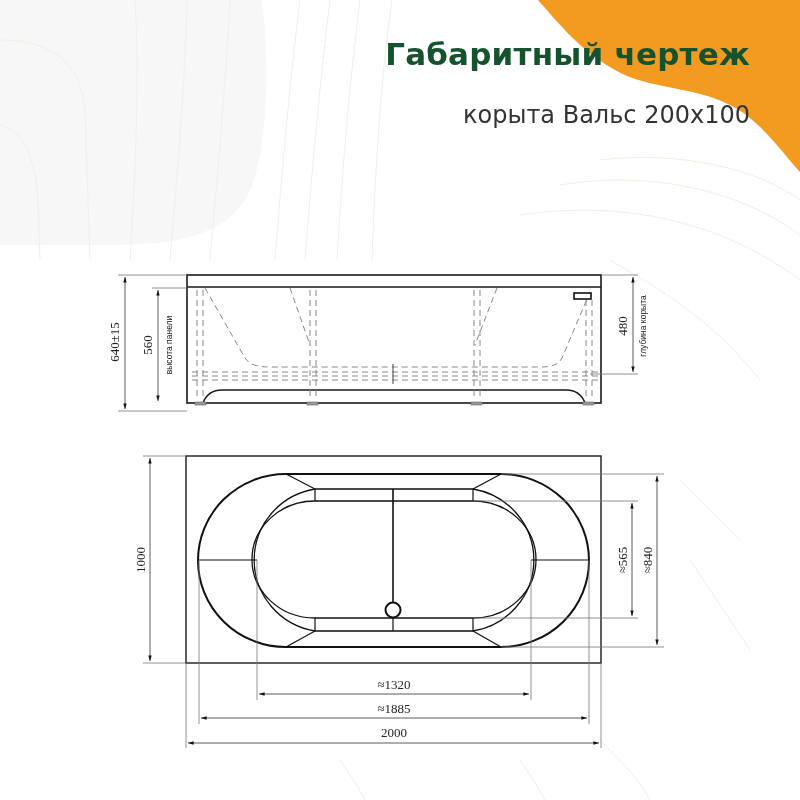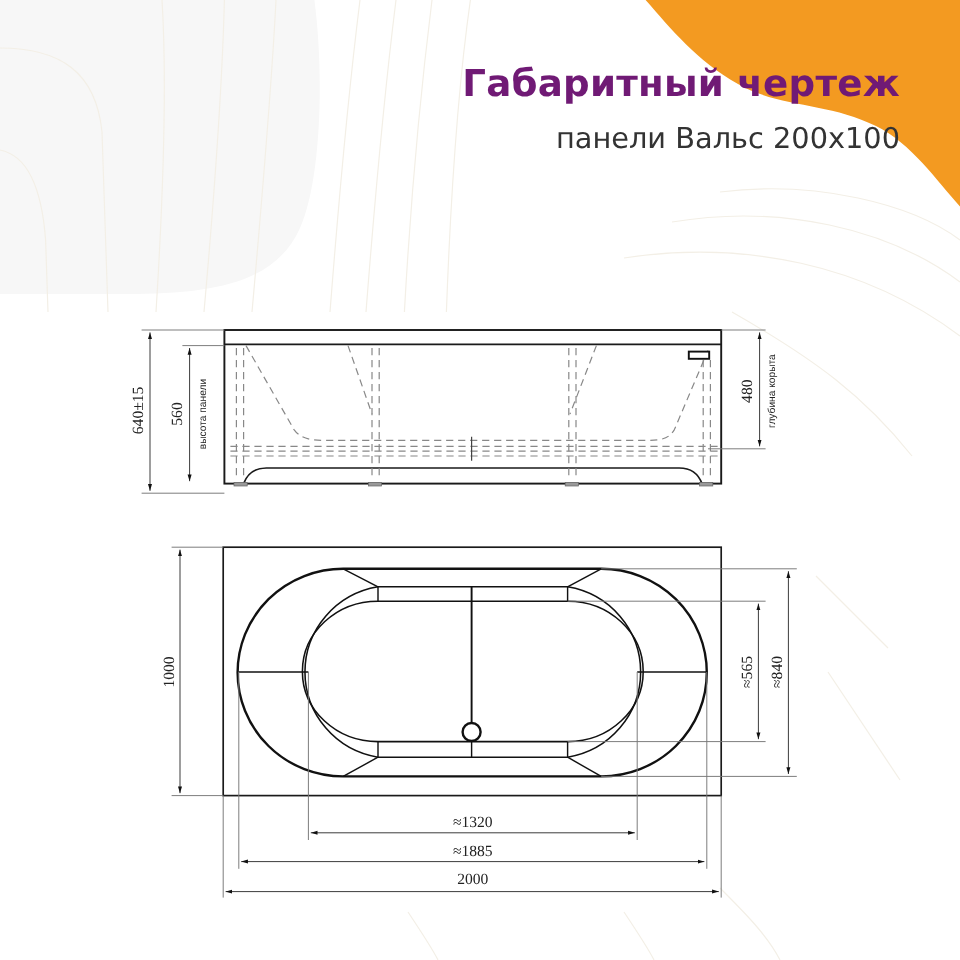--- a/index.html
+++ b/index.html
@@ -1,18 +1,18 @@
 <!DOCTYPE html>
 <html><head>
 <meta charset="utf-8">
 <style>
   html, body { margin: 0; padding: 0; }
   body { width: 800px; height: 800px; overflow: hidden; background: #ffffff; position: relative; font-family: "Liberation Sans", sans-serif; }
   #bg { position: absolute; left: 0; top: 0; width: 800px; height: 800px; }
-  .title { position: absolute; right: 50px; top: 52px; font-family: "DejaVu Sans", sans-serif; font-weight: bold; font-size: 31px; color: #701a75; letter-spacing: 0.2px; white-space: nowrap; }
+  .title { position: absolute; right: 50px; top: 36px; font-family: "DejaVu Sans", sans-serif; font-weight: bold; font-size: 31px; color: #14532d; letter-spacing: 0.2px; white-space: nowrap; }
   .subtitle { position: absolute; right: 50px; top: 101px; font-family: "DejaVu Sans", sans-serif; font-size: 24px; color: #333333; white-space: nowrap; font-weight: normal; }
   #drawing { position: absolute; left: 0; top: 0; width: 800px; height: 800px; }
   .dimtxt { font-family: "Liberation Serif", serif; fill: #222; }
 </style>
 </head>
 <body>
 
 <svg id="bg" viewBox="0 0 800 800" xmlns="http://www.w3.org/2000/svg">
   <path d="M0 0 L262 0 C270 60 268 150 250 190 C230 235 180 245 105 245 L0 245 Z" fill="#f7f7f7"></path>
   <g fill="none" stroke="#f3efe6" stroke-width="1">
@@ -32,21 +32,21 @@
     <path d="M680 480 C700 500 720 520 740 540"></path>
     <path d="M690 560 C710 590 730 620 750 650"></path>
     <path d="M340 760 C350 775 360 790 365 800"></path>
     <path d="M520 760 C530 775 540 790 545 800"></path>
     <path d="M600 740 C620 760 640 780 650 800"></path>
   </g>
   <path d="M538 0 L800 0 L800 172 C780 150 760 120 730 105 C690 85 650 90 615 70 C580 50 560 25 538 0 Z" fill="#f39a21"></path>
 </svg>
 
 <div class="title">Габаритный чертеж</div>
-<div class="subtitle">панели Вальс 200x100</div>
+<div class="subtitle">корыта Вальс 200x100</div>
 
 <svg id="drawing" viewBox="0 0 800 800" xmlns="http://www.w3.org/2000/svg">
   <defs>
     <marker id="arr" viewBox="0 0 10 10" refX="10" refY="5" markerWidth="7" markerHeight="7" orient="auto-start-reverse">
       <path d="M0 2 L10 5 L0 8 Z" fill="#111"></path>
     </marker>
   </defs>
 
   <g>
     <rect x="187" y="275" width="414" height="128" fill="#fff" stroke="#1a1a1a" stroke-width="1.6"></rect>

